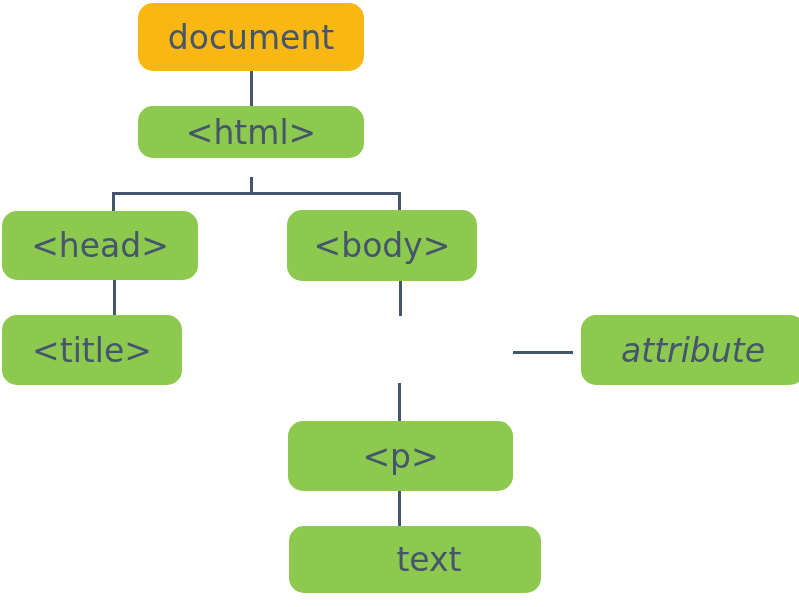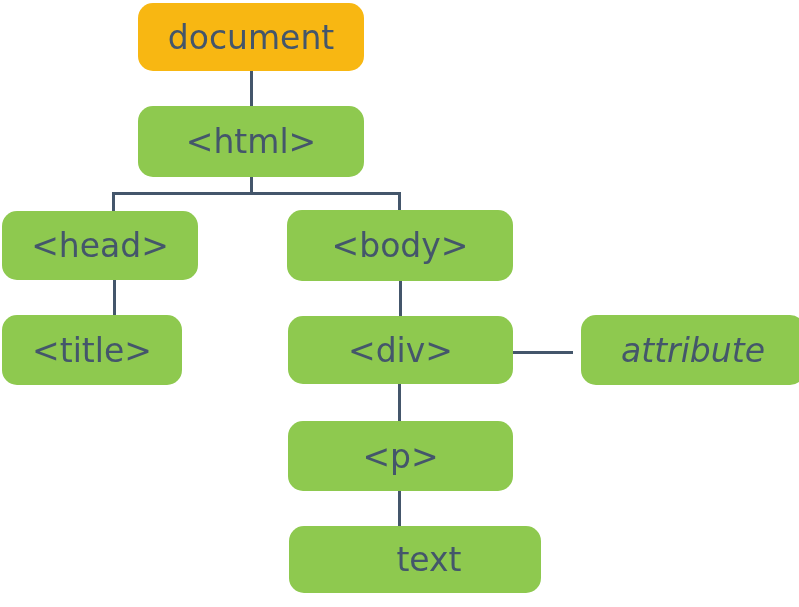--- a/index.html
+++ b/index.html
@@ -48,29 +48,28 @@
   <div class="edge" style="left:112px; top:192px; width:3px;   height:19px;"></div>
   <div class="edge" style="left:398px; top:192px; width:3px;   height:18px;"></div>
   <div class="edge" style="left:113px; top:280px; width:3px;   height:35px;"></div>
   <div class="edge" style="left:399px; top:281px; width:3px;   height:35px;"></div>
   <div class="edge" style="left:513px; top:351px; width:60px;  height:3px;"></div>
   <div class="edge" style="left:398px; top:383px; width:3px;   height:38px;"></div>
   <div class="edge" style="left:398px; top:491px; width:3px;   height:35px;"></div>
 
   <div class="node node--document" style="left:138px; top:3px;   width:226px; height:68px;">document</div>
 
-  <div class="node" style="left:138px; top:106px; width:226px; height:71px;">&lt;html&gt;</div>
+  <div class="node" style="left:138px; top:106px; width:226px; height:52px;">&lt;html&gt;</div>
 
   <div class="node" style="left:2px;   top:211px; width:196px; height:69px;">&lt;head&gt;</div>
 
-  <div class="node" style="left:287px; top:210px; width:226px; height:71px;">&lt;body&gt;</div>
+  <div class="node" style="left:287px; top:210px; width:190px; height:71px;">&lt;body&gt;</div>
 
   <div class="node" style="left:2px;   top:315px; width:180px; height:70px;">&lt;title&gt;</div>
 
-  <div class="node" style="left:288px; top:316px; width:225px; height:68px;">&lt;div&gt;</div>
 
   <div class="node" style="left:581px; top:315px; width:224px; height:70px;font-style:italic;">attribute</div>
 
   <div class="node" style="left:288px; top:421px; width:225px; height:70px;">&lt;p&gt;</div>
 
   <div class="node" style="left:289px; top:526px; width:224px; height:67px;padding-left:28px;">text</div>
 
 </div>
 
 </body></html>

